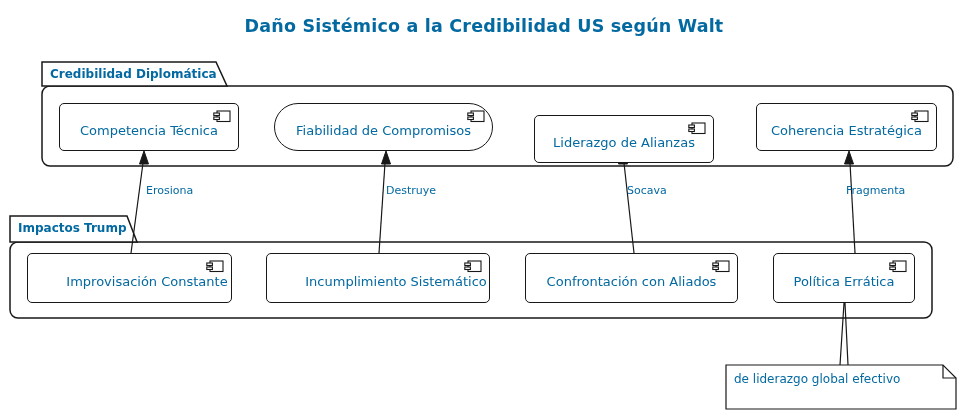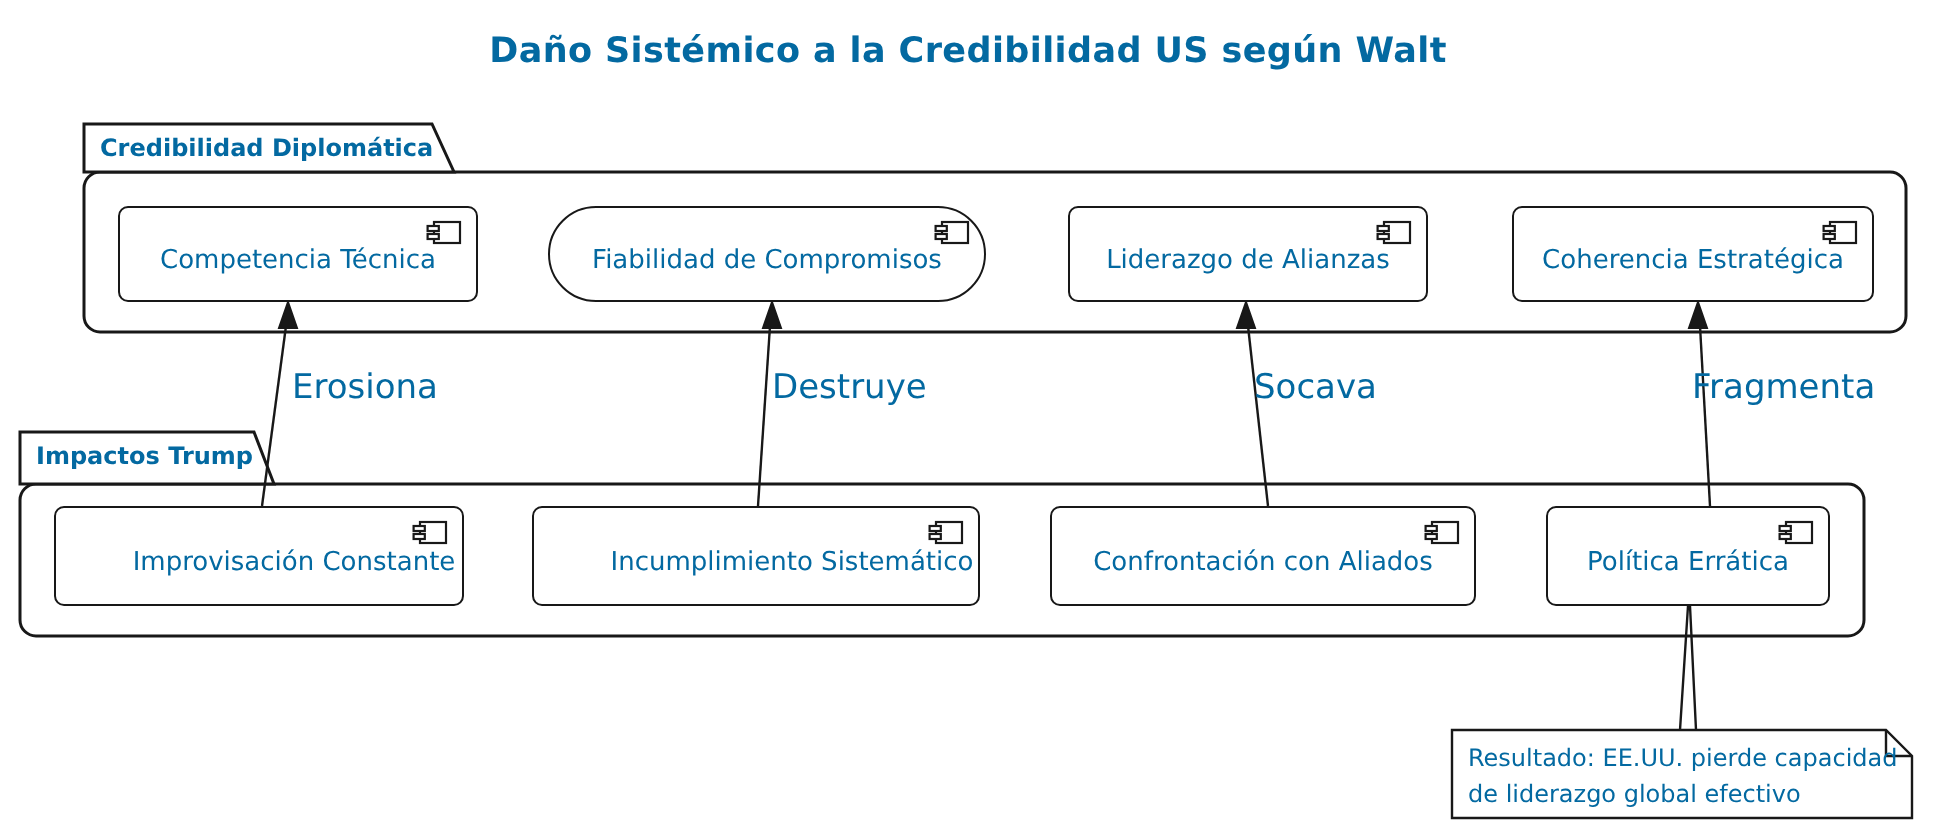--- a/index.html
+++ b/index.html
@@ -17,21 +17,21 @@
     left:0;top:16px;width:968px;text-align:center;
     font-size:17.5px;font-weight:bold;letter-spacing:0.2px;
   }
   .pkg-label{font-size:12px;font-weight:bold;white-space:nowrap;}
   .comp{
     box-sizing:border-box;background:#ffffff;border:1.5px solid #181818;
     border-radius:5px;display:flex;align-items:center;justify-content:center;
     font-size:13px;white-space:nowrap;padding-top:6px;
   }
   .comp .comp-icon{position:absolute;top:6px;right:7px;width:18px;height:13px;}
-  .edge-label{font-size:17px;white-space:nowrap;}
+  .edge-label{font-size:11px;white-space:nowrap;}
   .note-text{
     left:734px;top:370px;width:216px;font-size:12px;line-height:18px;
   }
 </style>
 </head>
 <body>
 
 <div id="canvas">
 
   <svg id="wires" width="968" height="417" viewBox="0 0 968 417">
@@ -86,21 +86,21 @@
     <span>Competencia Técnica</span>
   </div>
   <div class="abs comp" style="left:274px;top:103px;width:219px;height:48px;border-radius:24px;">
     <svg class="comp-icon" viewBox="0 0 18 13">
       <rect class="shape" style="stroke-width:1.1" x="4" y="1" width="13" height="10.5"></rect>
       <rect class="shape" style="stroke-width:1.1" x="0.8" y="3" width="5.6" height="2.5"></rect>
       <rect class="shape" style="stroke-width:1.1" x="0.8" y="7" width="5.6" height="2.5"></rect>
     </svg>
     <span>Fiabilidad de Compromisos</span>
   </div>
-  <div class="abs comp" style="left:534px;top:103px;width:180px;height:48px;">
+  <div class="abs comp" style="left:534px;top:115px;width:180px;height:48px;">
     <svg class="comp-icon" viewBox="0 0 18 13">
       <rect class="shape" style="stroke-width:1.1" x="4" y="1" width="13" height="10.5"></rect>
       <rect class="shape" style="stroke-width:1.1" x="0.8" y="3" width="5.6" height="2.5"></rect>
       <rect class="shape" style="stroke-width:1.1" x="0.8" y="7" width="5.6" height="2.5"></rect>
     </svg>
     <span>Liderazgo de Alianzas</span>
   </div>
   <div class="abs comp" style="left:756px;top:103px;width:181px;height:48px;">
     <svg class="comp-icon" viewBox="0 0 18 13">
       <rect class="shape" style="stroke-width:1.1" x="4" y="1" width="13" height="10.5"></rect>
@@ -142,17 +142,16 @@
   <div class="abs comp" style="left:773px;top:253px;width:142px;height:50px;">
     <svg class="comp-icon" viewBox="0 0 18 13">
       <rect class="shape" style="stroke-width:1.1" x="4" y="1" width="13" height="10.5"></rect>
       <rect class="shape" style="stroke-width:1.1" x="0.8" y="3" width="5.6" height="2.5"></rect>
       <rect class="shape" style="stroke-width:1.1" x="0.8" y="7" width="5.6" height="2.5"></rect>
     </svg>
     <span>Política Errática</span>
   </div>
 
   <div class="abs note-text">
-    <div>Resultado: EE.UU. pierde capacidad</div>
     <div>de liderazgo global efectivo</div>
   </div>
 
 </div>
 
 </body></html>

